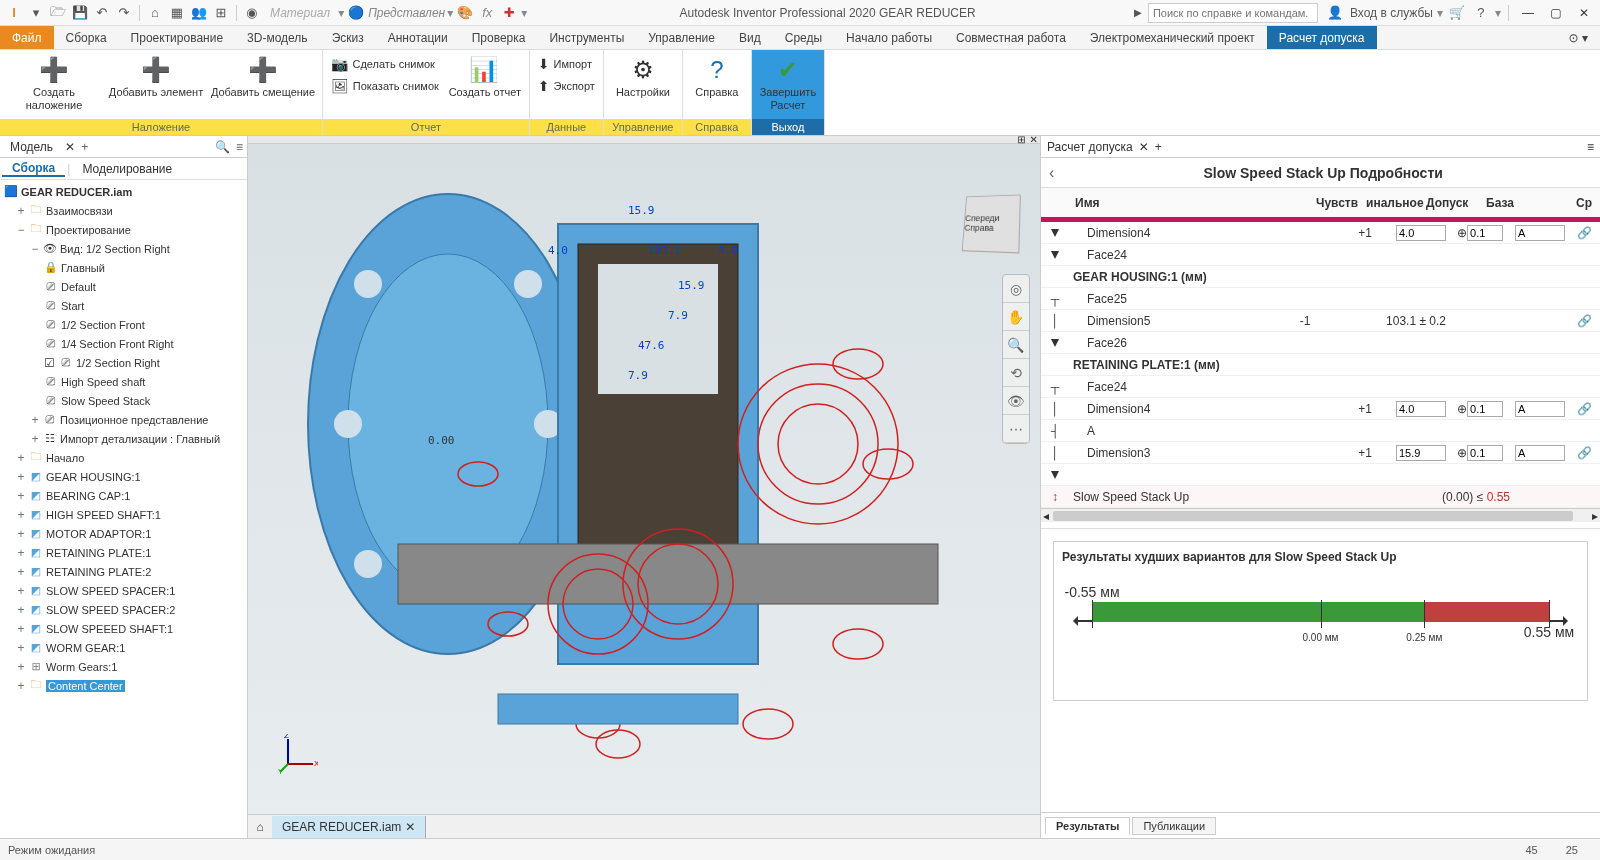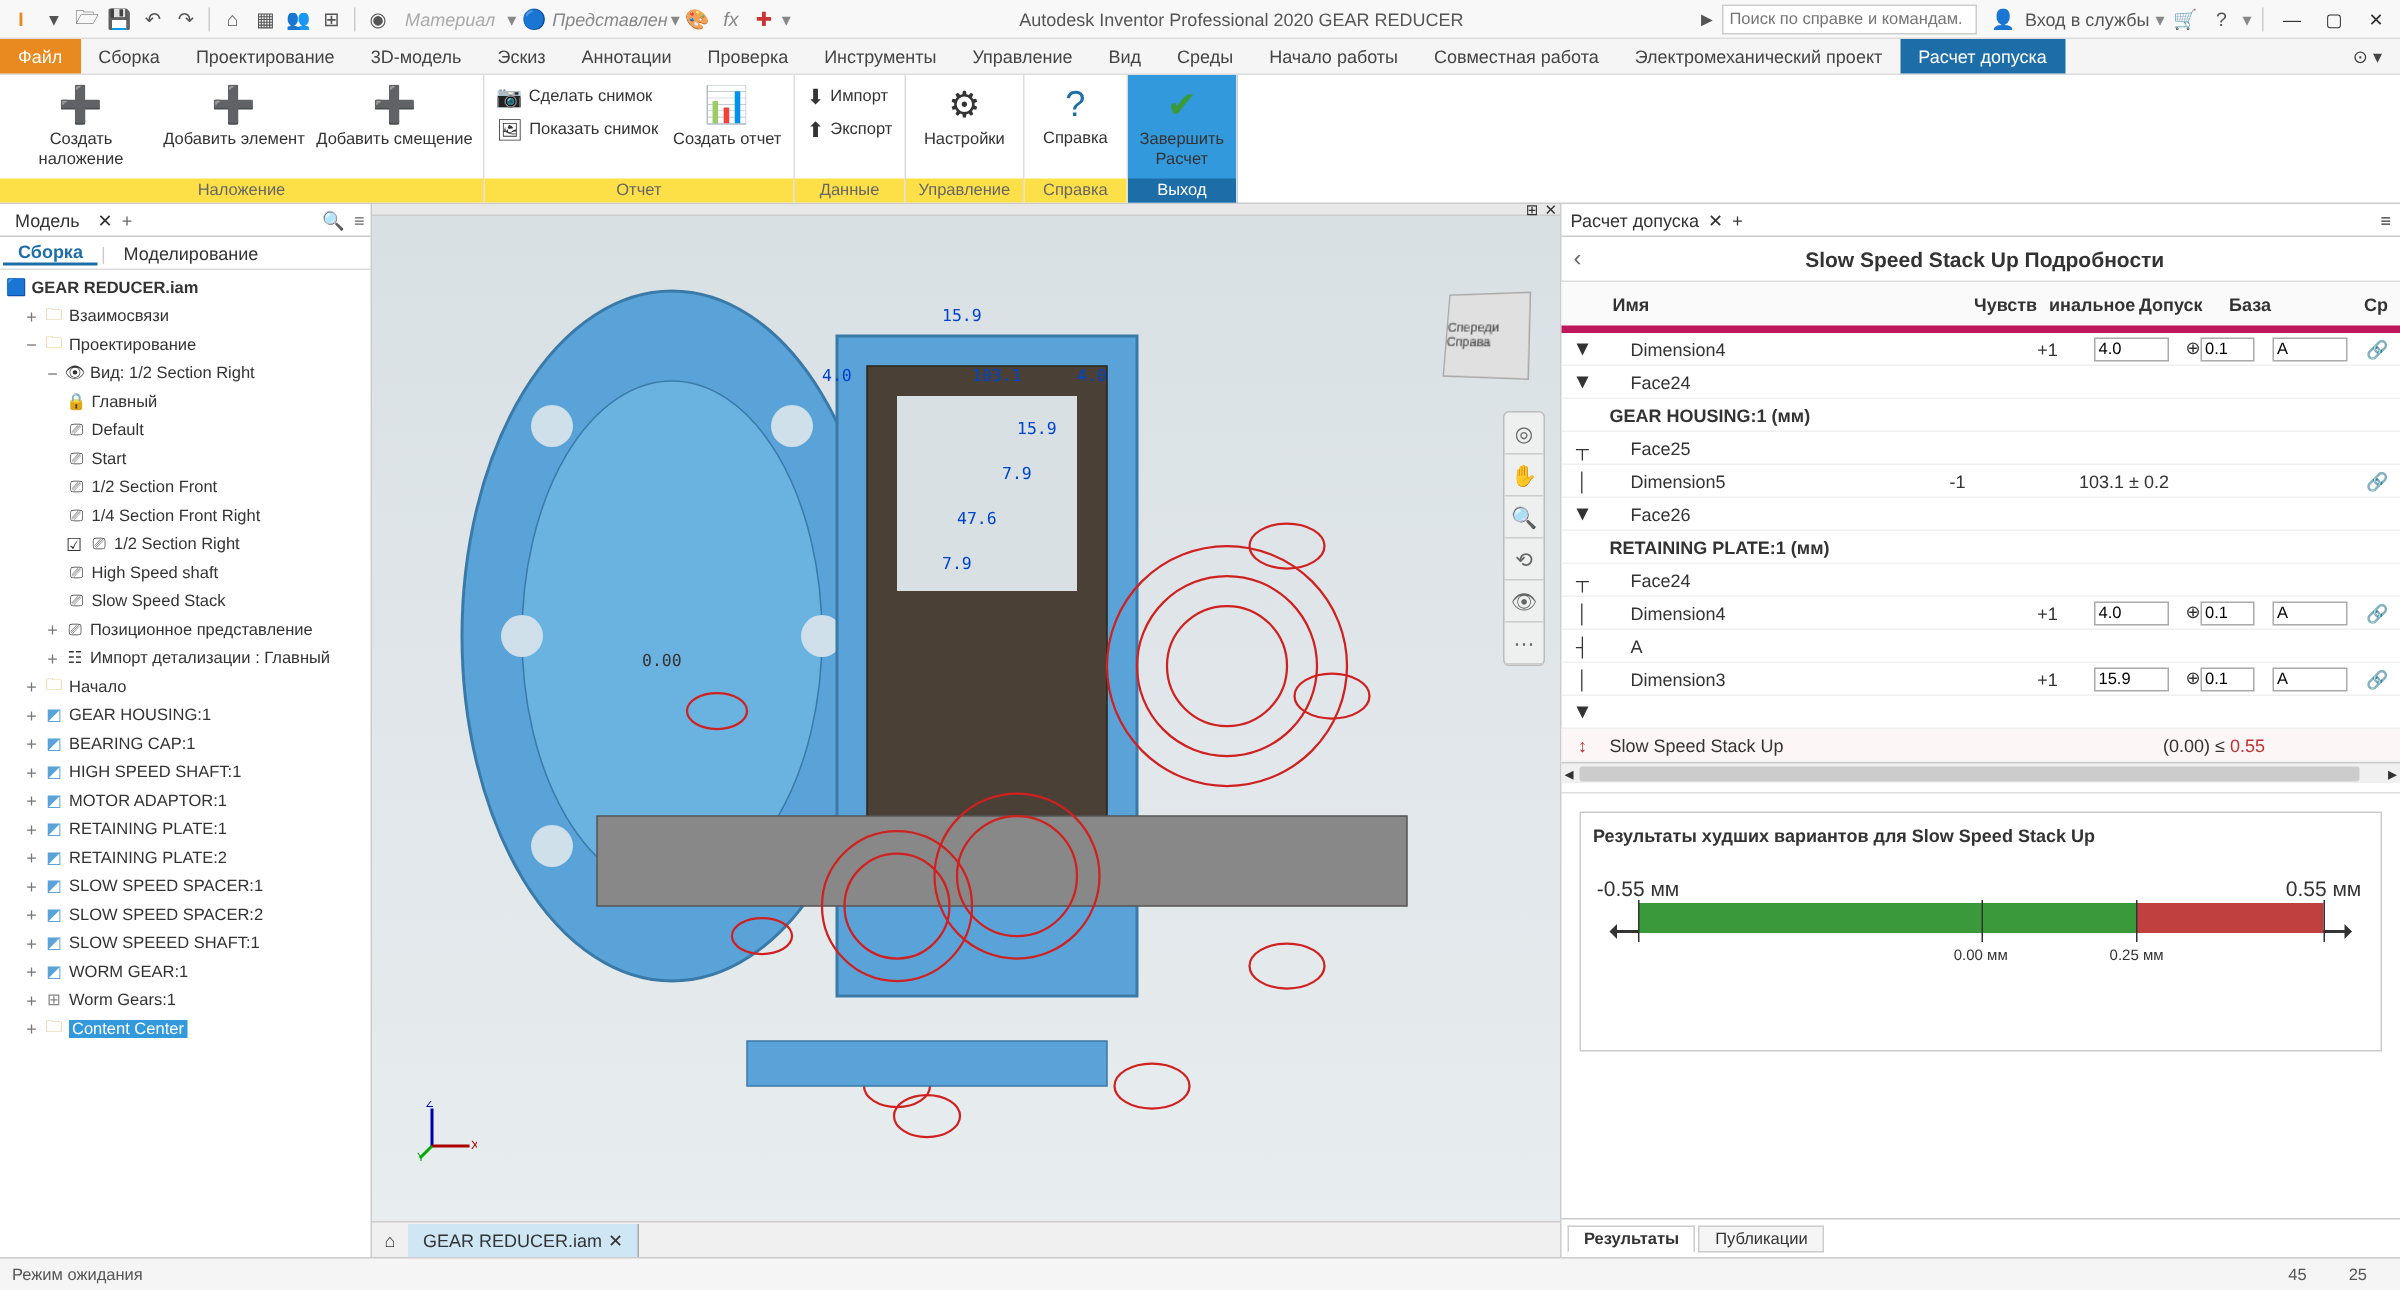--- a/index.html
+++ b/index.html
@@ -636,21 +636,21 @@
     <div class="chart-area">
       <div class="chart-box">
         <div class="chart-title">Результаты худших вариантов для Slow Speed Stack Up</div>
         <div class="chart-canvas" id="chart-canvas">
           <div class="axis-line"></div>
         <div class="bar-green" style="left: 0px; width: 332.364px;"></div>
             <div class="bar-red" style="left: 332.364px; width: 124.636px;"></div>
             <div class="tick" style="left: 0px;"></div>
             <div class="tick-lbl-top" style="left: 0px;">-0.55 мм</div>
             <div class="tick" style="left: 457px;"></div>
-            <div class="tick-lbl-top" style="left: 457px;">0.55 мм</div>
+            <div class="tick-lbl-top" style="left: 457px; margin-top: 40px;">0.55 мм</div>
             <div class="tick" style="left: 228.5px;"></div>
             <div class="tick-lbl" style="left: 228.5px;">0.00 мм</div>
             <div class="tick" style="left: 332.364px;"></div>
             <div class="tick-lbl" style="left: 332.364px;">0.25 мм</div>
           </div>
       </div>
     </div>
 
     <div class="bottom-tabs">
       <div class="btab active">Результаты</div>

